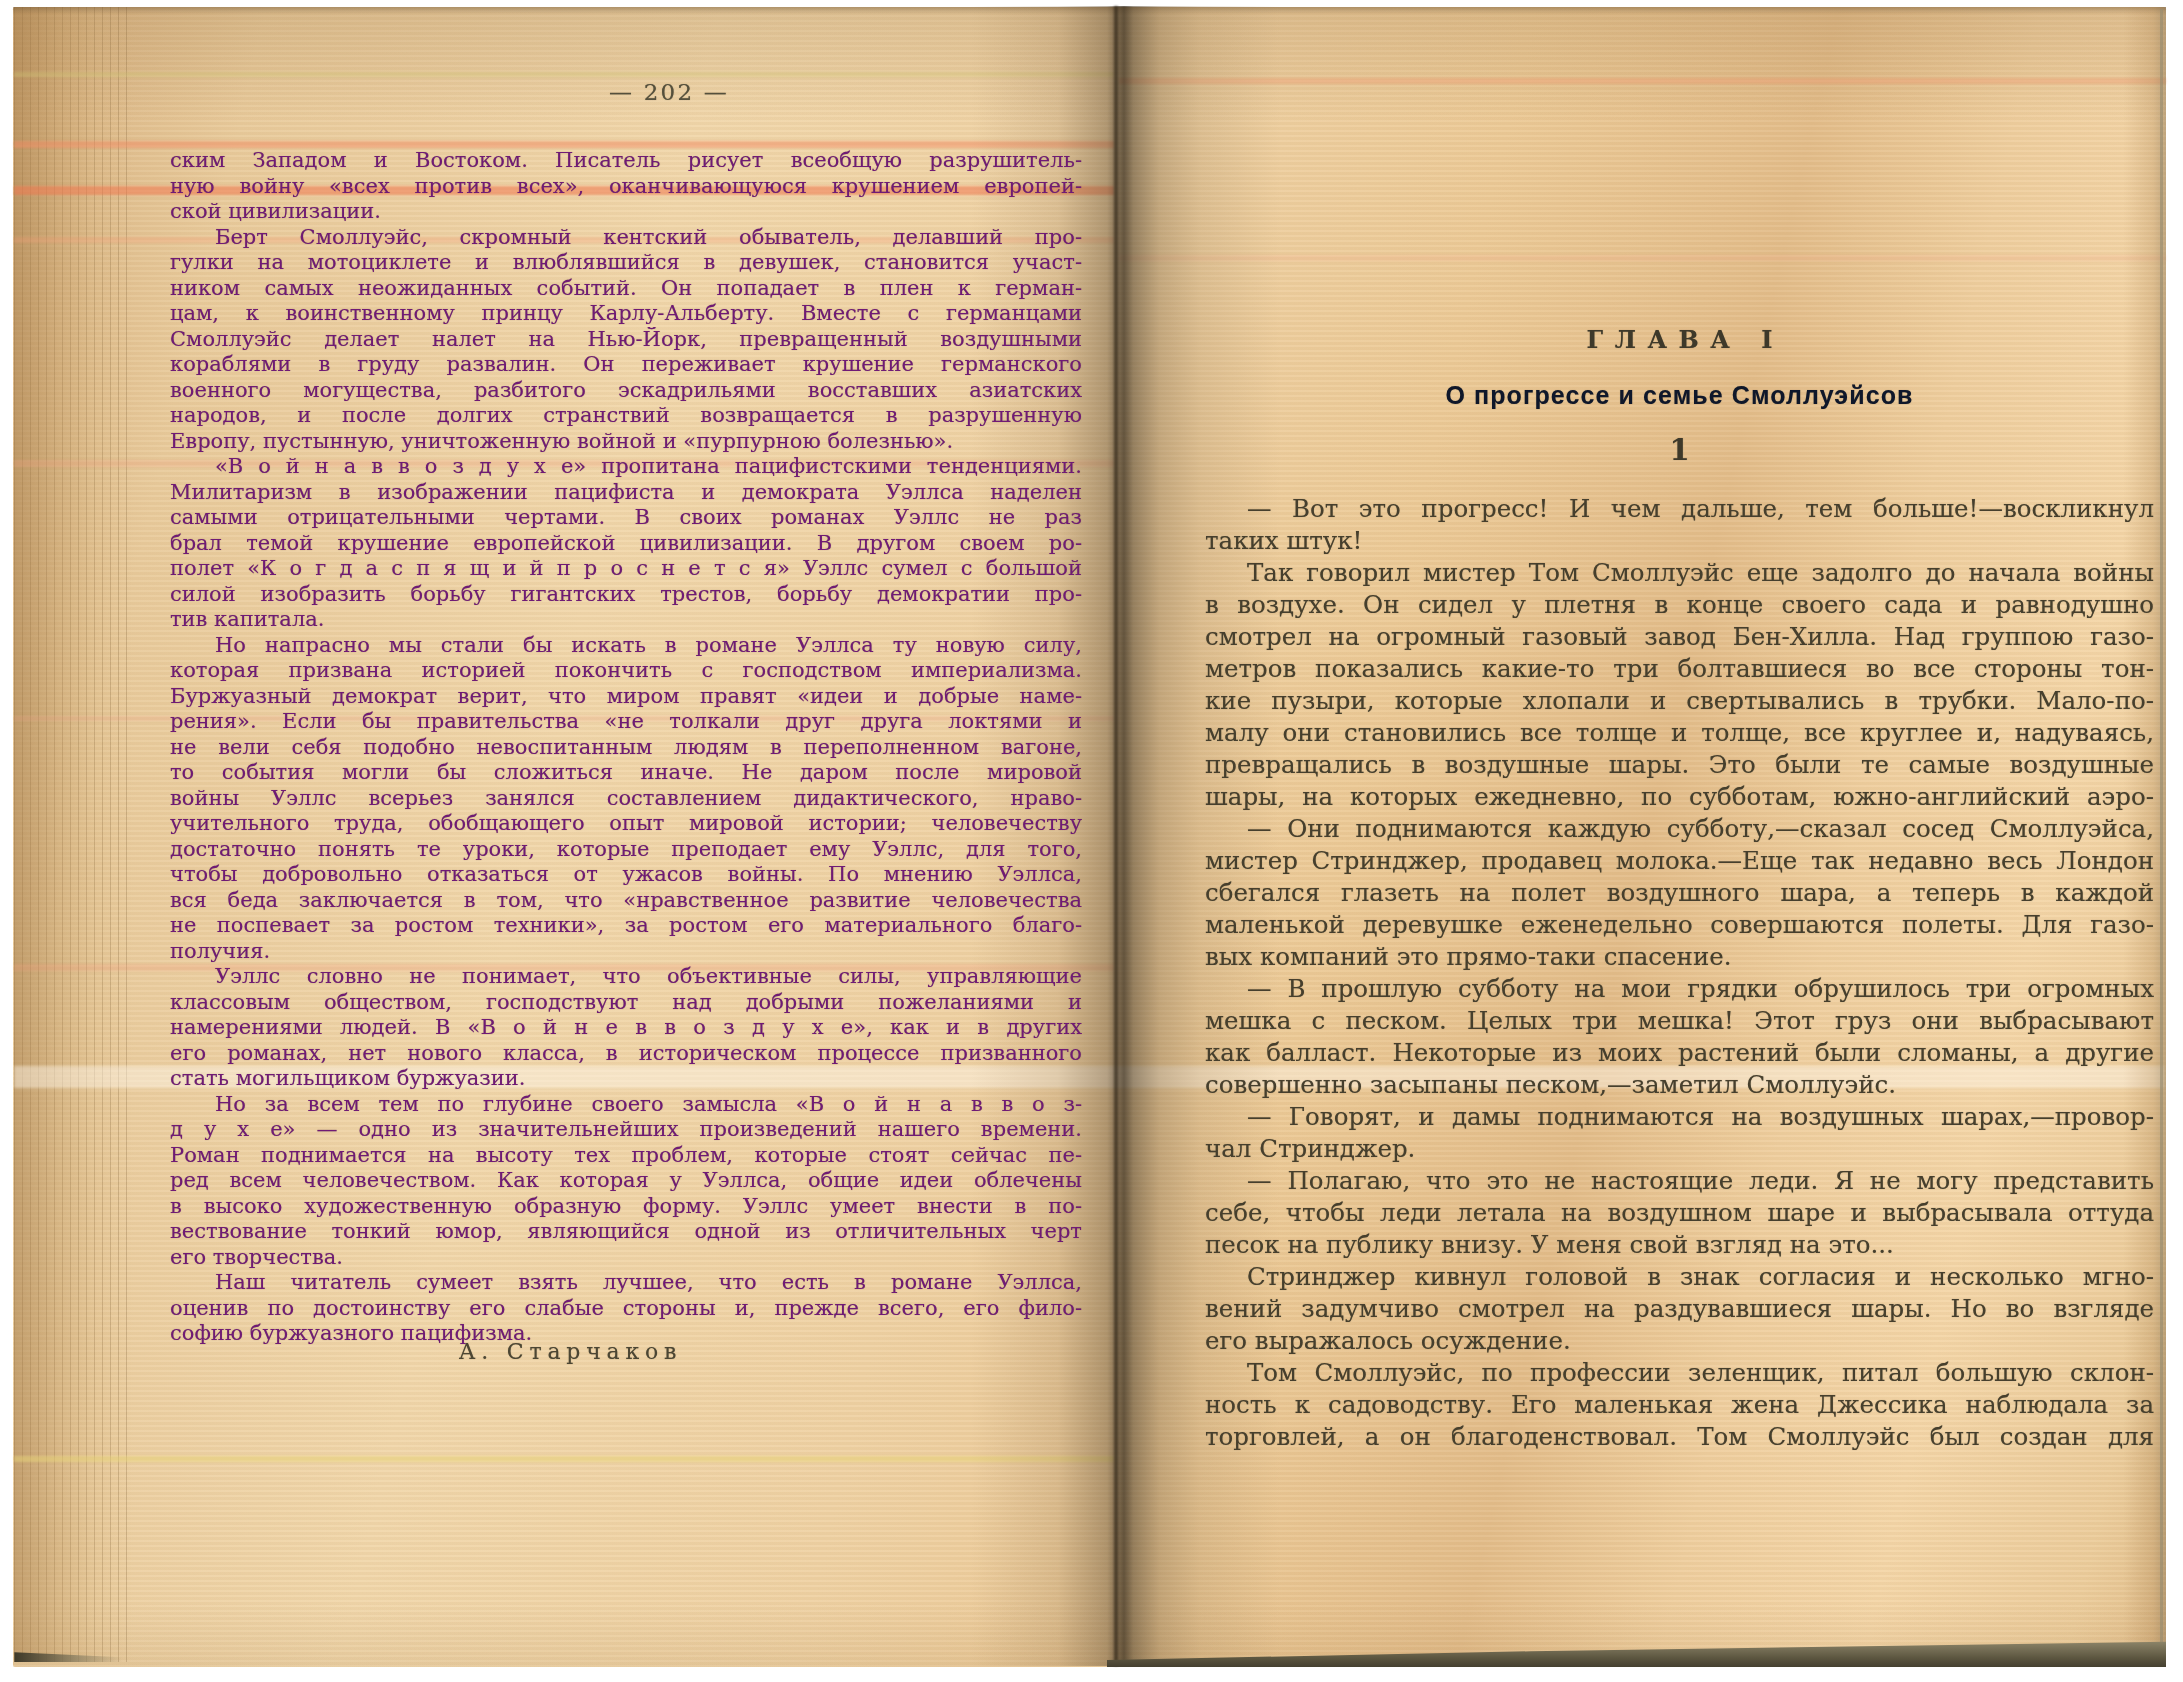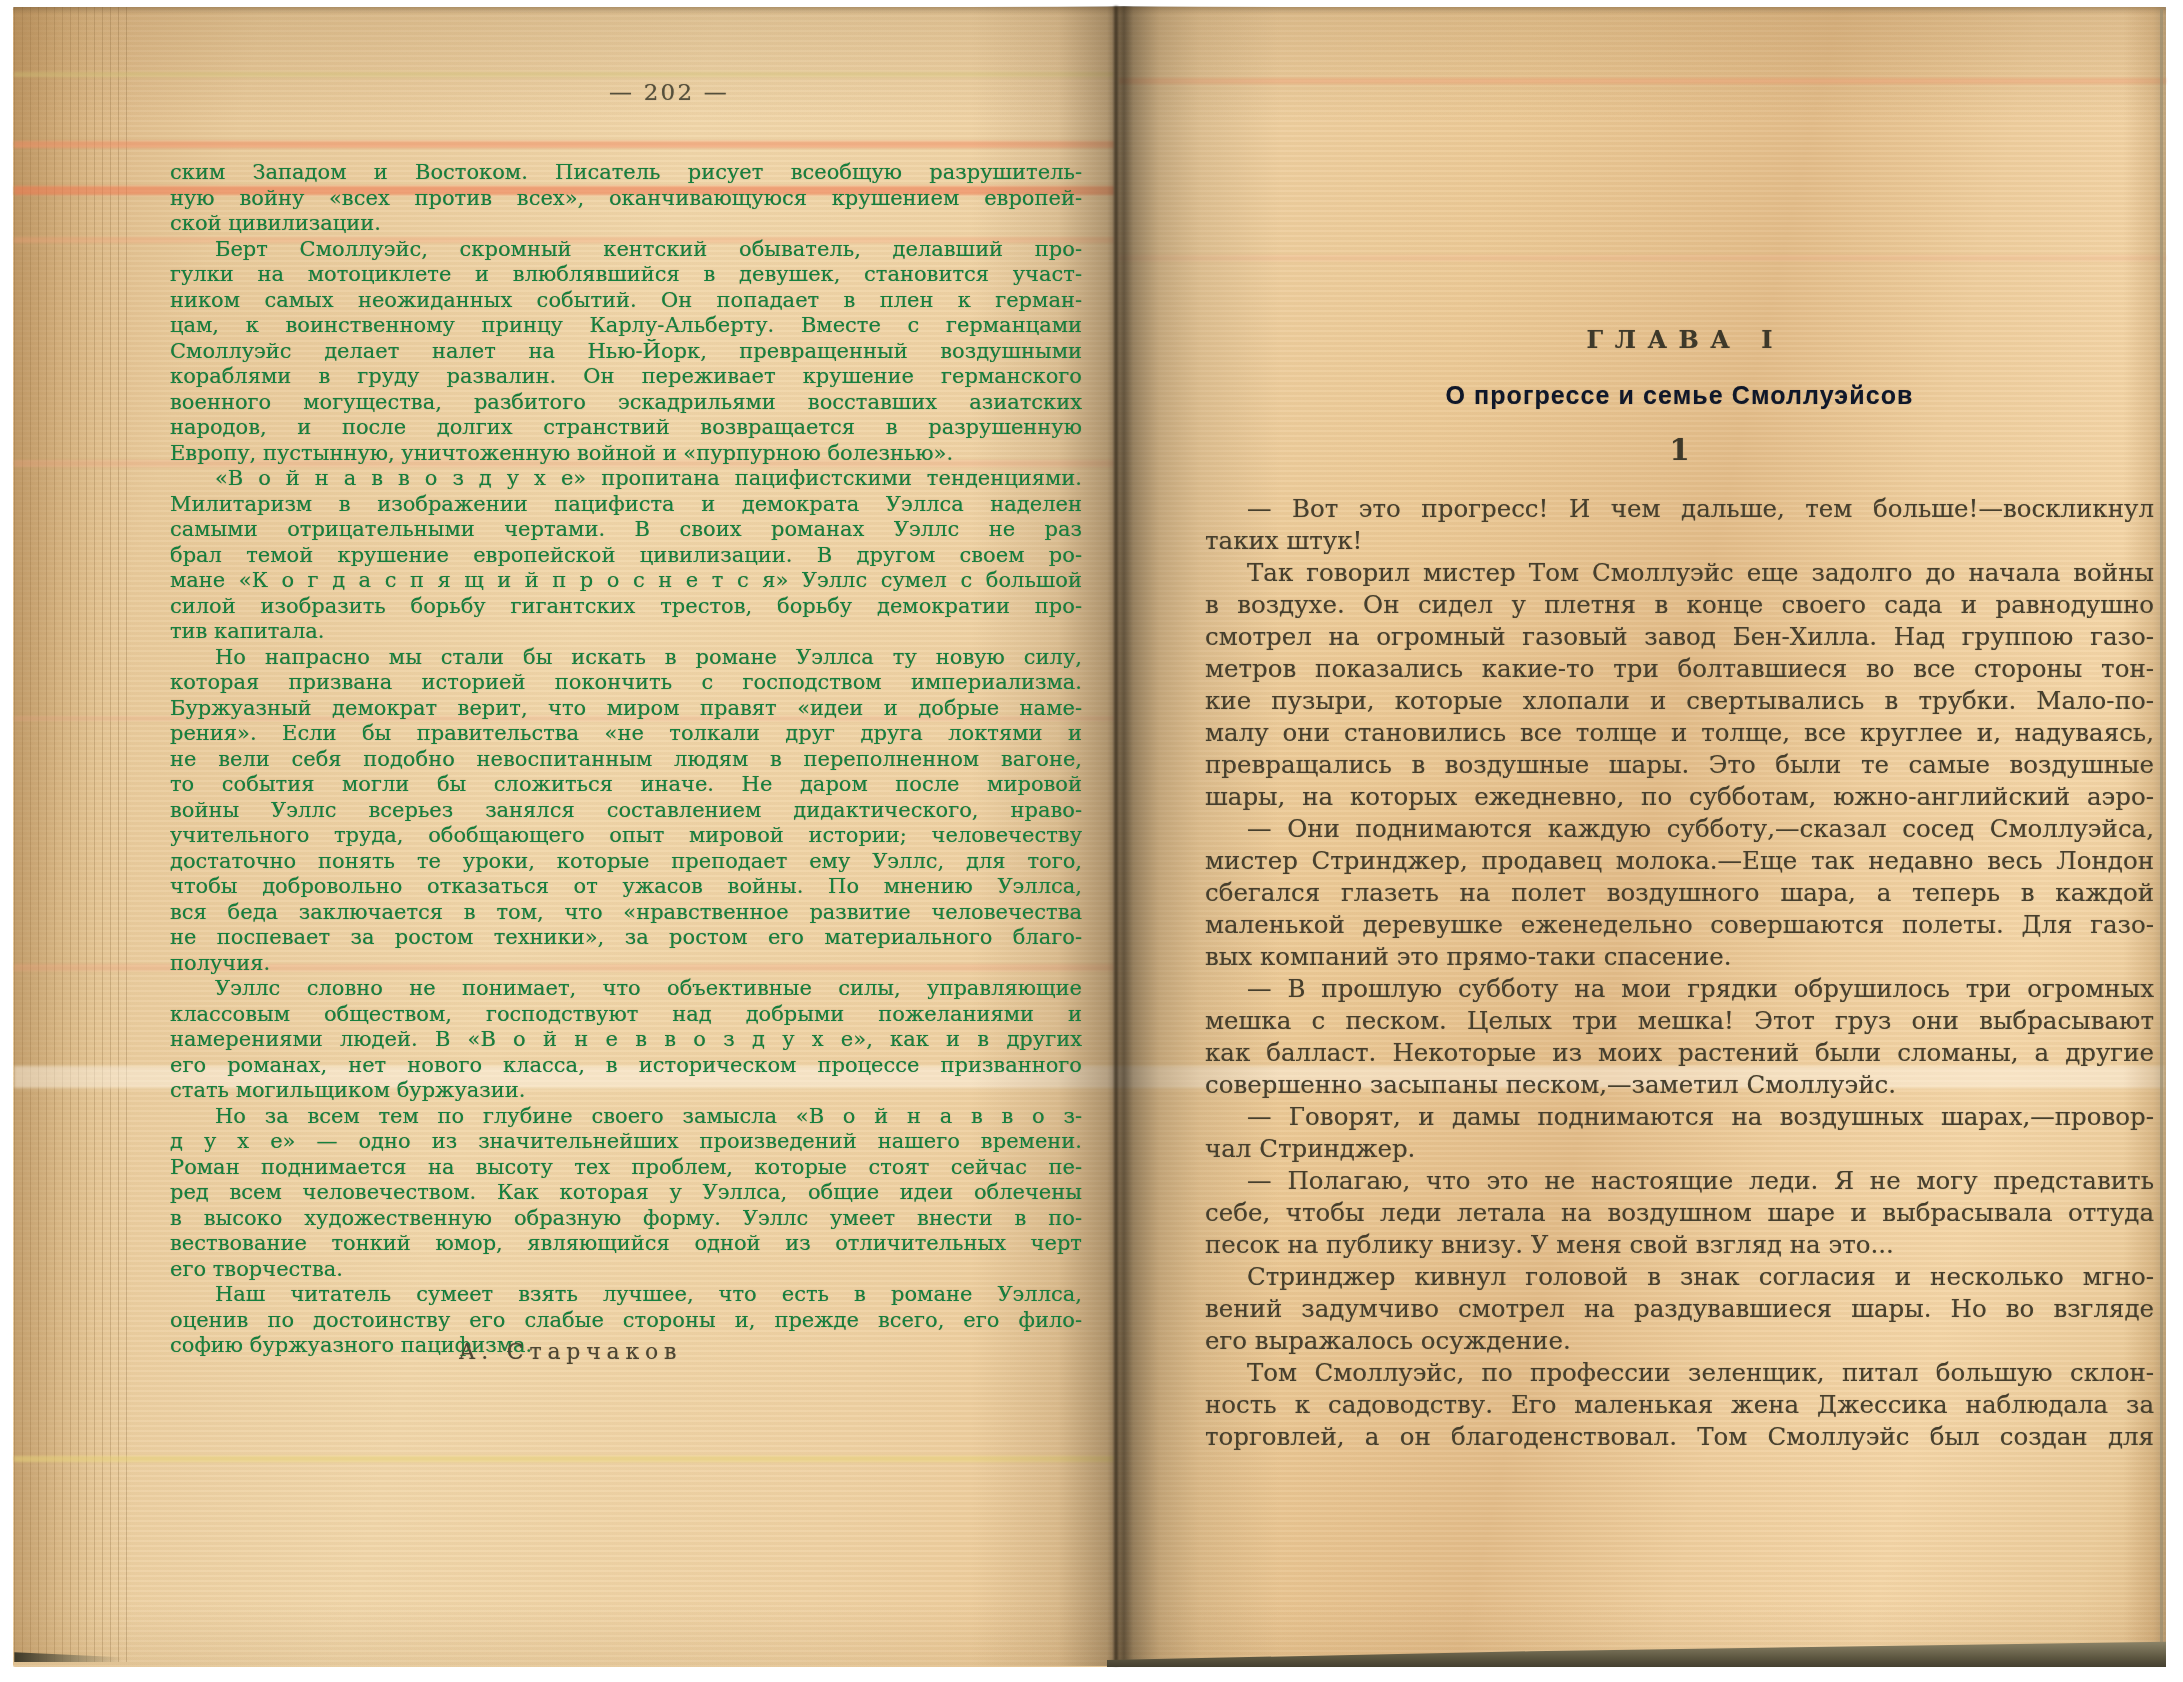--- a/index.html
+++ b/index.html
@@ -32,21 +32,21 @@
          background:linear-gradient(to right,#3e3929,rgba(138,127,98,.7) 60%,rgba(138,127,98,0));
          clip-path:polygon(0 30%,100% 65%,100% 100%,0 100%);}
   .top-edge-shadow{position:absolute;left:13px;top:7.2px;width:2153px;height:7.2px;
          background:linear-gradient(to bottom,rgba(105,80,48,.38),rgba(105,80,48,0));}
   .streak{position:absolute;filter:blur(1.1px);pointer-events:none;}
   .textlayer{position:absolute;z-index:3;color:var(--ink,#4a432f);text-shadow:0 0 0.9px rgba(74,67,47,.5);}
   .line{white-space:normal;overflow:hidden;}
   .left-body .line{height:25.5px;}
   .right-body .line{height:32px;}
   .line.just{text-align:justify;text-align-last:justify;}
-  .left-body{left:170px;top:160px;width:912px;font-size:21px;line-height:25.5px;color:#15803d;}
+  .left-body{left:170px;top:148px;width:912px;font-size:21px;line-height:25.5px;color:#701a75;}
   .left-body .line.indent{text-indent:45px;}
   .right-body{left:1205px;top:493px;width:949px;font-size:24.5px;line-height:32px;color:#463f2d;}
   .right-body .line.indent{text-indent:42px;}
   .page-number{left:170px;top:79px;width:912px;text-align:center;text-indent:86px;
          font-size:23px;letter-spacing:2.2px;color:#55503c;}
   .chapter-heading{left:1205px;top:325px;width:949px;text-align:center;
          font-weight:bold;font-size:24px;letter-spacing:11.5px;text-indent:11.5px;color:#3e392a;}
   .chapter-subtitle{left:1205px;top:381px;width:949px;text-align:center;
          font-family:"Liberation Sans","DejaVu Sans",sans-serif;font-weight:bold;font-size:25px;
          letter-spacing:1.1px;color:#0f172a;}
@@ -97,21 +97,21 @@
         <div class="line just">кораблями в груду развалин. Он переживает крушение германского</div>
         <div class="line just">военного могущества, разбитого эскадрильями восставших азиатских</div>
         <div class="line just">народов, и после долгих странствий возвращается в разрушенную</div>
         <div class="line">Европу, пустынную, уничтоженную войной и «пурпурною болезнью».</div>
       </div>
       <div>
         <div class="line indent just">«В о й н а  в  в о з д у х е» пропитана пацифистскими тенденциями.</div>
         <div class="line just">Милитаризм в изображении пацифиста и демократа Уэллса наделен</div>
         <div class="line just">самыми отрицательными чертами. В своих романах Уэллс не раз</div>
         <div class="line just">брал темой крушение европейской цивилизации. В другом своем ро-</div>
-        <div class="line just">мане «К о г д а  с п я щ и й  п р о с н е т с я» Уэллс сумел с большой</div>
+        <div class="line just">полет «К о г д а  с п я щ и й  п р о с н е т с я» Уэллс сумел с большой</div>
         <div class="line just">силой изобразить борьбу гигантских трестов, борьбу демократии про-</div>
         <div class="line">тив капитала.</div>
       </div>
       <div>
         <div class="line indent just">Но напрасно мы стали бы искать в романе Уэллса ту новую силу,</div>
         <div class="line just">которая призвана историей покончить с господством империализма.</div>
         <div class="line just">Буржуазный демократ верит, что миром правят «идеи и добрые наме-</div>
         <div class="line just">рения». Если бы правительства «не толкали друг друга локтями и</div>
         <div class="line just">не вели себя подобно невоспитанным людям в переполненном вагоне,</div>
         <div class="line just">то события могли бы сложиться иначе. Не даром после мировой</div>

